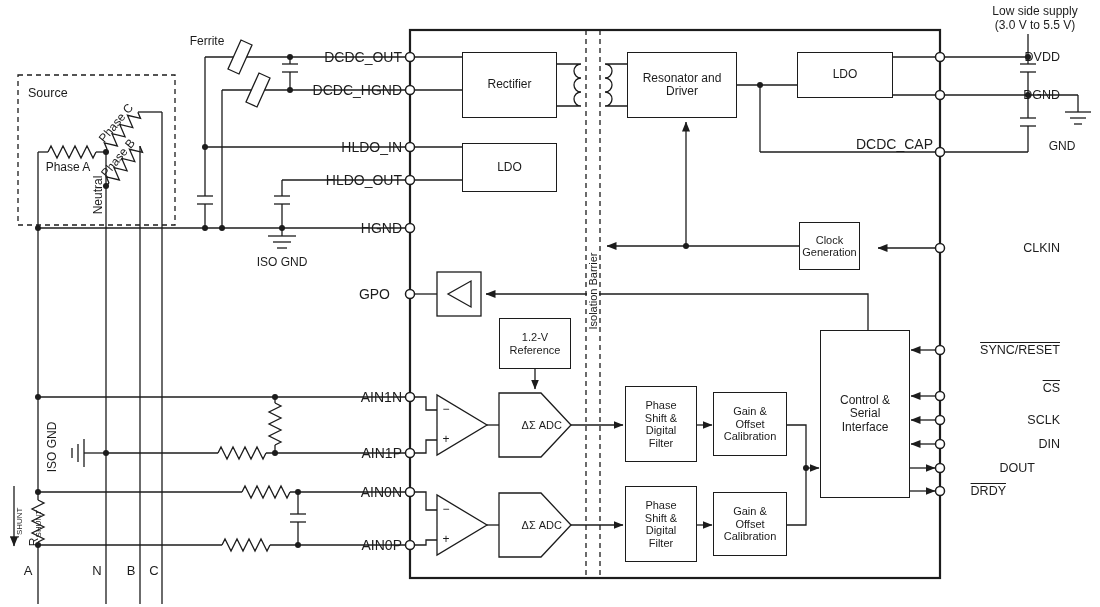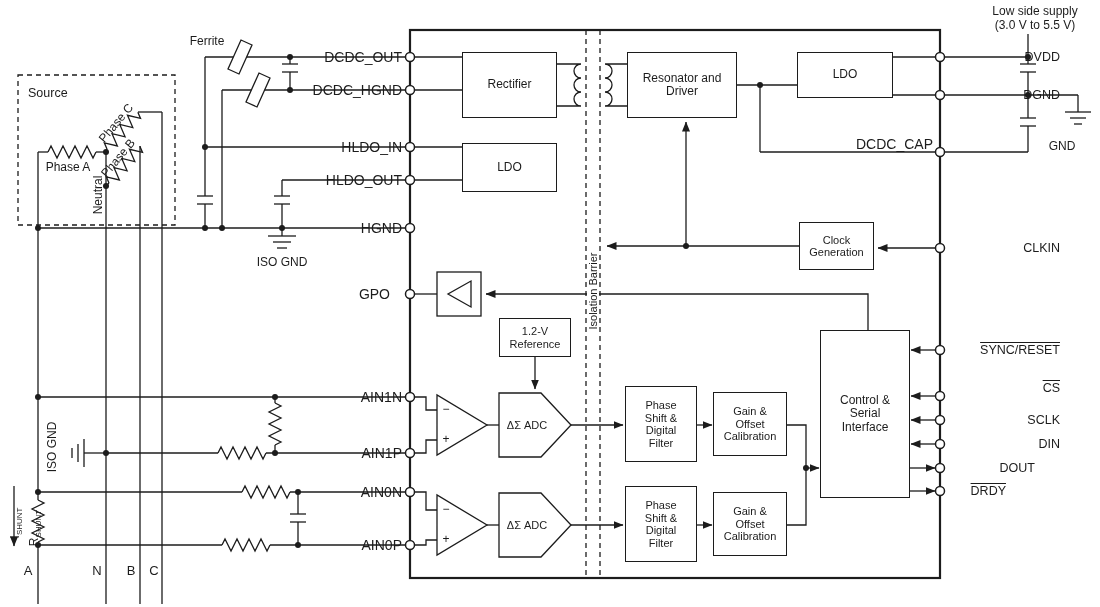--- a/index.html
+++ b/index.html
@@ -12,21 +12,21 @@
   .f11{font-size:11px;line-height:12.5px}
   .lbl{position:absolute;white-space:pre-line;font-size:12px}
   .ctr{text-align:center}
   .pinL{position:absolute;width:95px;height:16px;line-height:16px;text-align:right;font-size:14px}
   .pinR{position:absolute;width:110px;height:16px;line-height:16px;text-align:right;font-size:12.5px}
   .ov{text-decoration:overline}
   .rot90{transform:rotate(-90deg)}
   .rot50{transform:rotate(-50deg)}
   .wlbl{position:absolute;width:16px;text-align:center;font-size:13px}
   .sign{position:absolute;width:12px;height:12px;line-height:12px;text-align:center;font-size:12px}
-  .adcl{position:absolute;width:70px;text-align:center;font-size:11px;height:16px;line-height:16px}
+  .adcl{position:absolute;width:70px;text-align:right;font-size:11px;height:16px;line-height:16px}
   .sub{font-size:8px;position:relative;bottom:-3px}
   .whitebg{background:#fff}
 </style>
 </head>
 <body>
 
 <div class="stage">
 
 <svg class="wires" width="1100" height="607" viewBox="0 0 1100 607">
   <defs>
@@ -274,23 +274,23 @@
     <circle cx="940" cy="468" r="4.5"></circle>
         <circle cx="940" cy="491" r="4.5"></circle>
   </g>
 </svg>
 
 <div class="blk" style="left:462px;top:52px;width:95px;height:66px">Rectifier</div>
 <div class="blk" style="left:462px;top:143px;width:95px;height:49px">LDO</div>
 <div class="blk" style="left:627px;top:52px;width:110px;height:66px">Resonator and
 Driver</div>
 <div class="blk" style="left:797px;top:52px;width:96px;height:46px">LDO</div>
-<div class="blk f11" style="left:799px;top:222px;width:75px;height:48px">Clock
+<div class="blk f11" style="left:799px;top:222px;width:61px;height:48px">Clock
 Generation</div>
-<div class="blk f11" style="left:499px;top:318px;width:72px;height:39px">1.2-V
+<div class="blk f11" style="left:499px;top:318px;width:72px;height:51px">1.2-V
 Reference</div>
 <div class="blk f11" style="left:625px;top:386px;width:72px;height:76px">Phase
 Shift &amp;
 Digital
 Filter</div>
 <div class="blk f11" style="left:625px;top:486px;width:72px;height:76px">Phase
 Shift &amp;
 Digital
 Filter</div>
 <div class="blk f11" style="left:713px;top:392px;width:74px;height:64px">Gain &amp;

